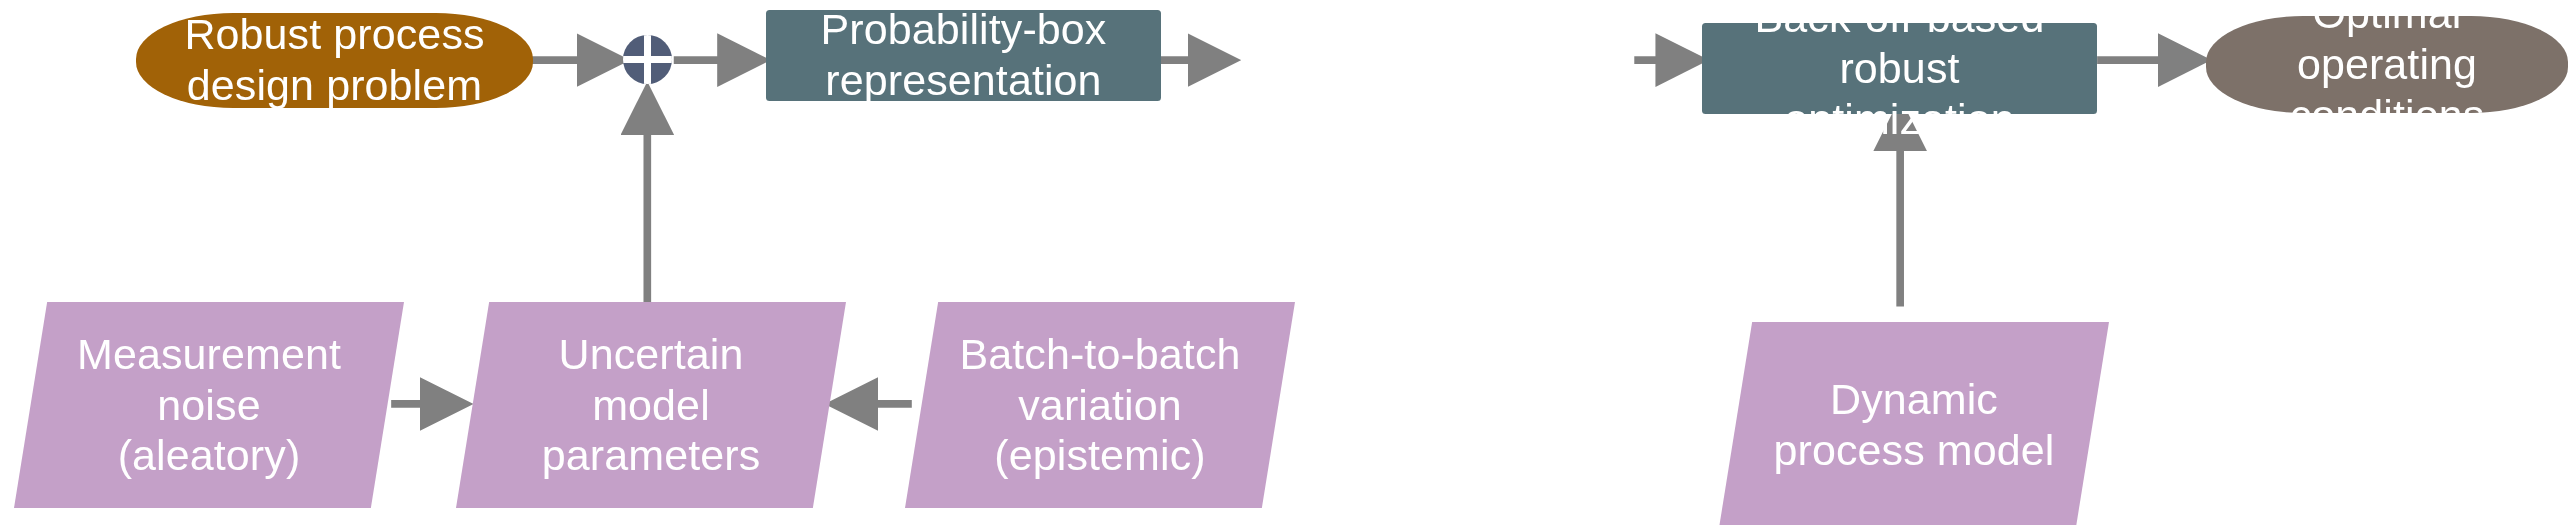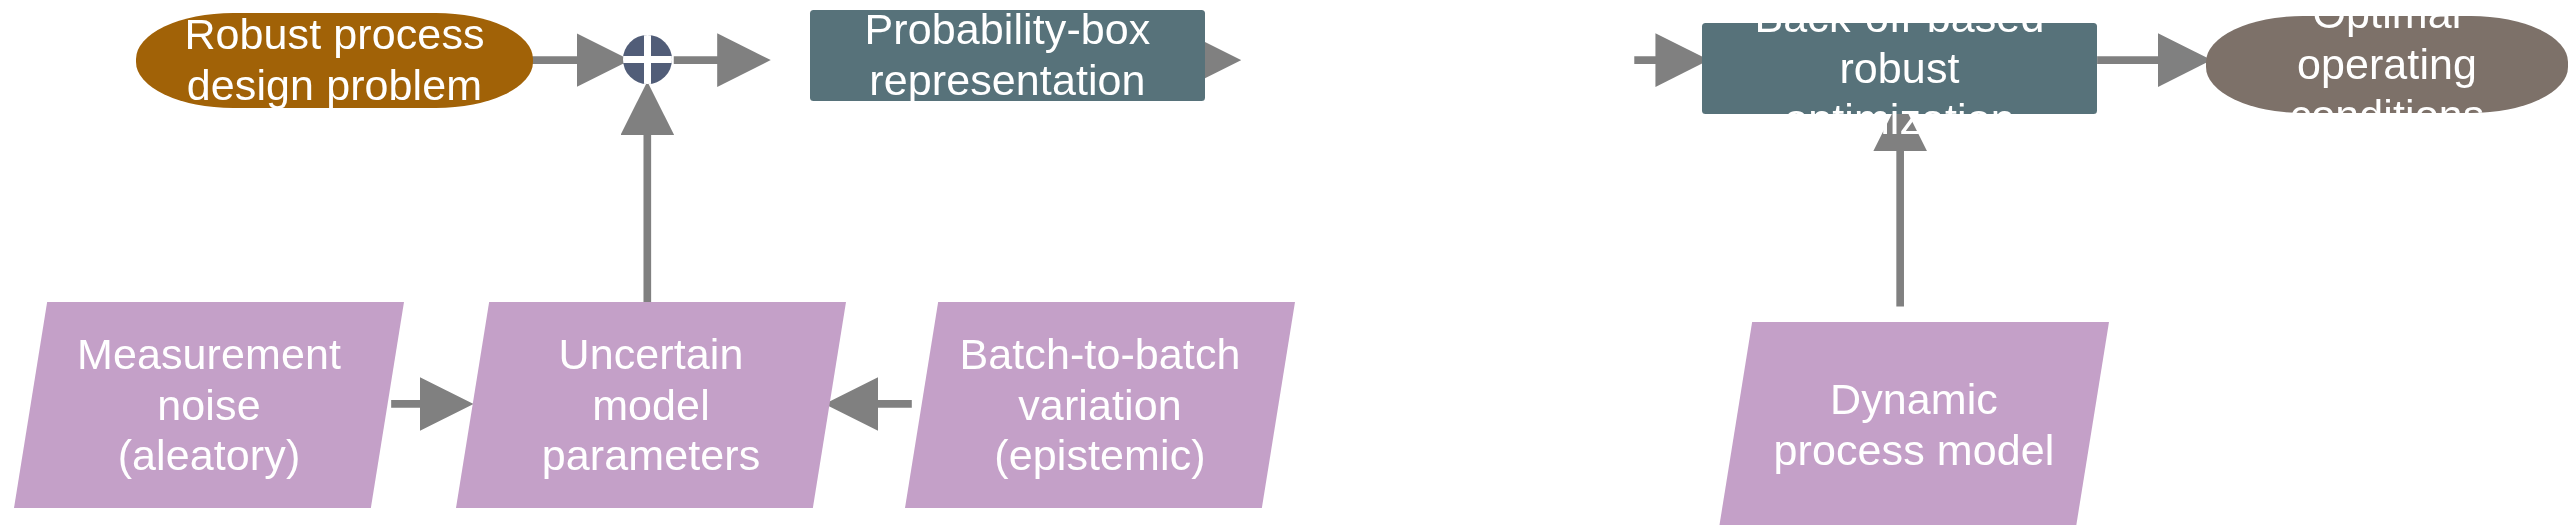--- a/index.html
+++ b/index.html
@@ -105,21 +105,21 @@
   <div class="node terminator-teal" style="left:136px; top:12.5px; width:397px; height:95px;">
     <span>Robust process
 design problem</span>
   </div>
 
   <div class="sum-junction" style="left:623px; top:35px; width:49px; height:49px;">
     <span class="bar-v"></span>
     <span class="bar-h"></span>
   </div>
 
-  <div class="node process-box" style="left:766px; top:9.7px; width:395px; height:91px;margin-left:44px;">
+  <div class="node process-box" style="left:766px; top:9.7px; width:395px; height:91px;">
     <span>Probability-box
 representation</span>
   </div>
 
 
   <div class="node process-box" style="left:1702px; top:23px; width:395px; height:91px;">
     <span>Back-off-based
 robust
 optimization</span>
   </div>

